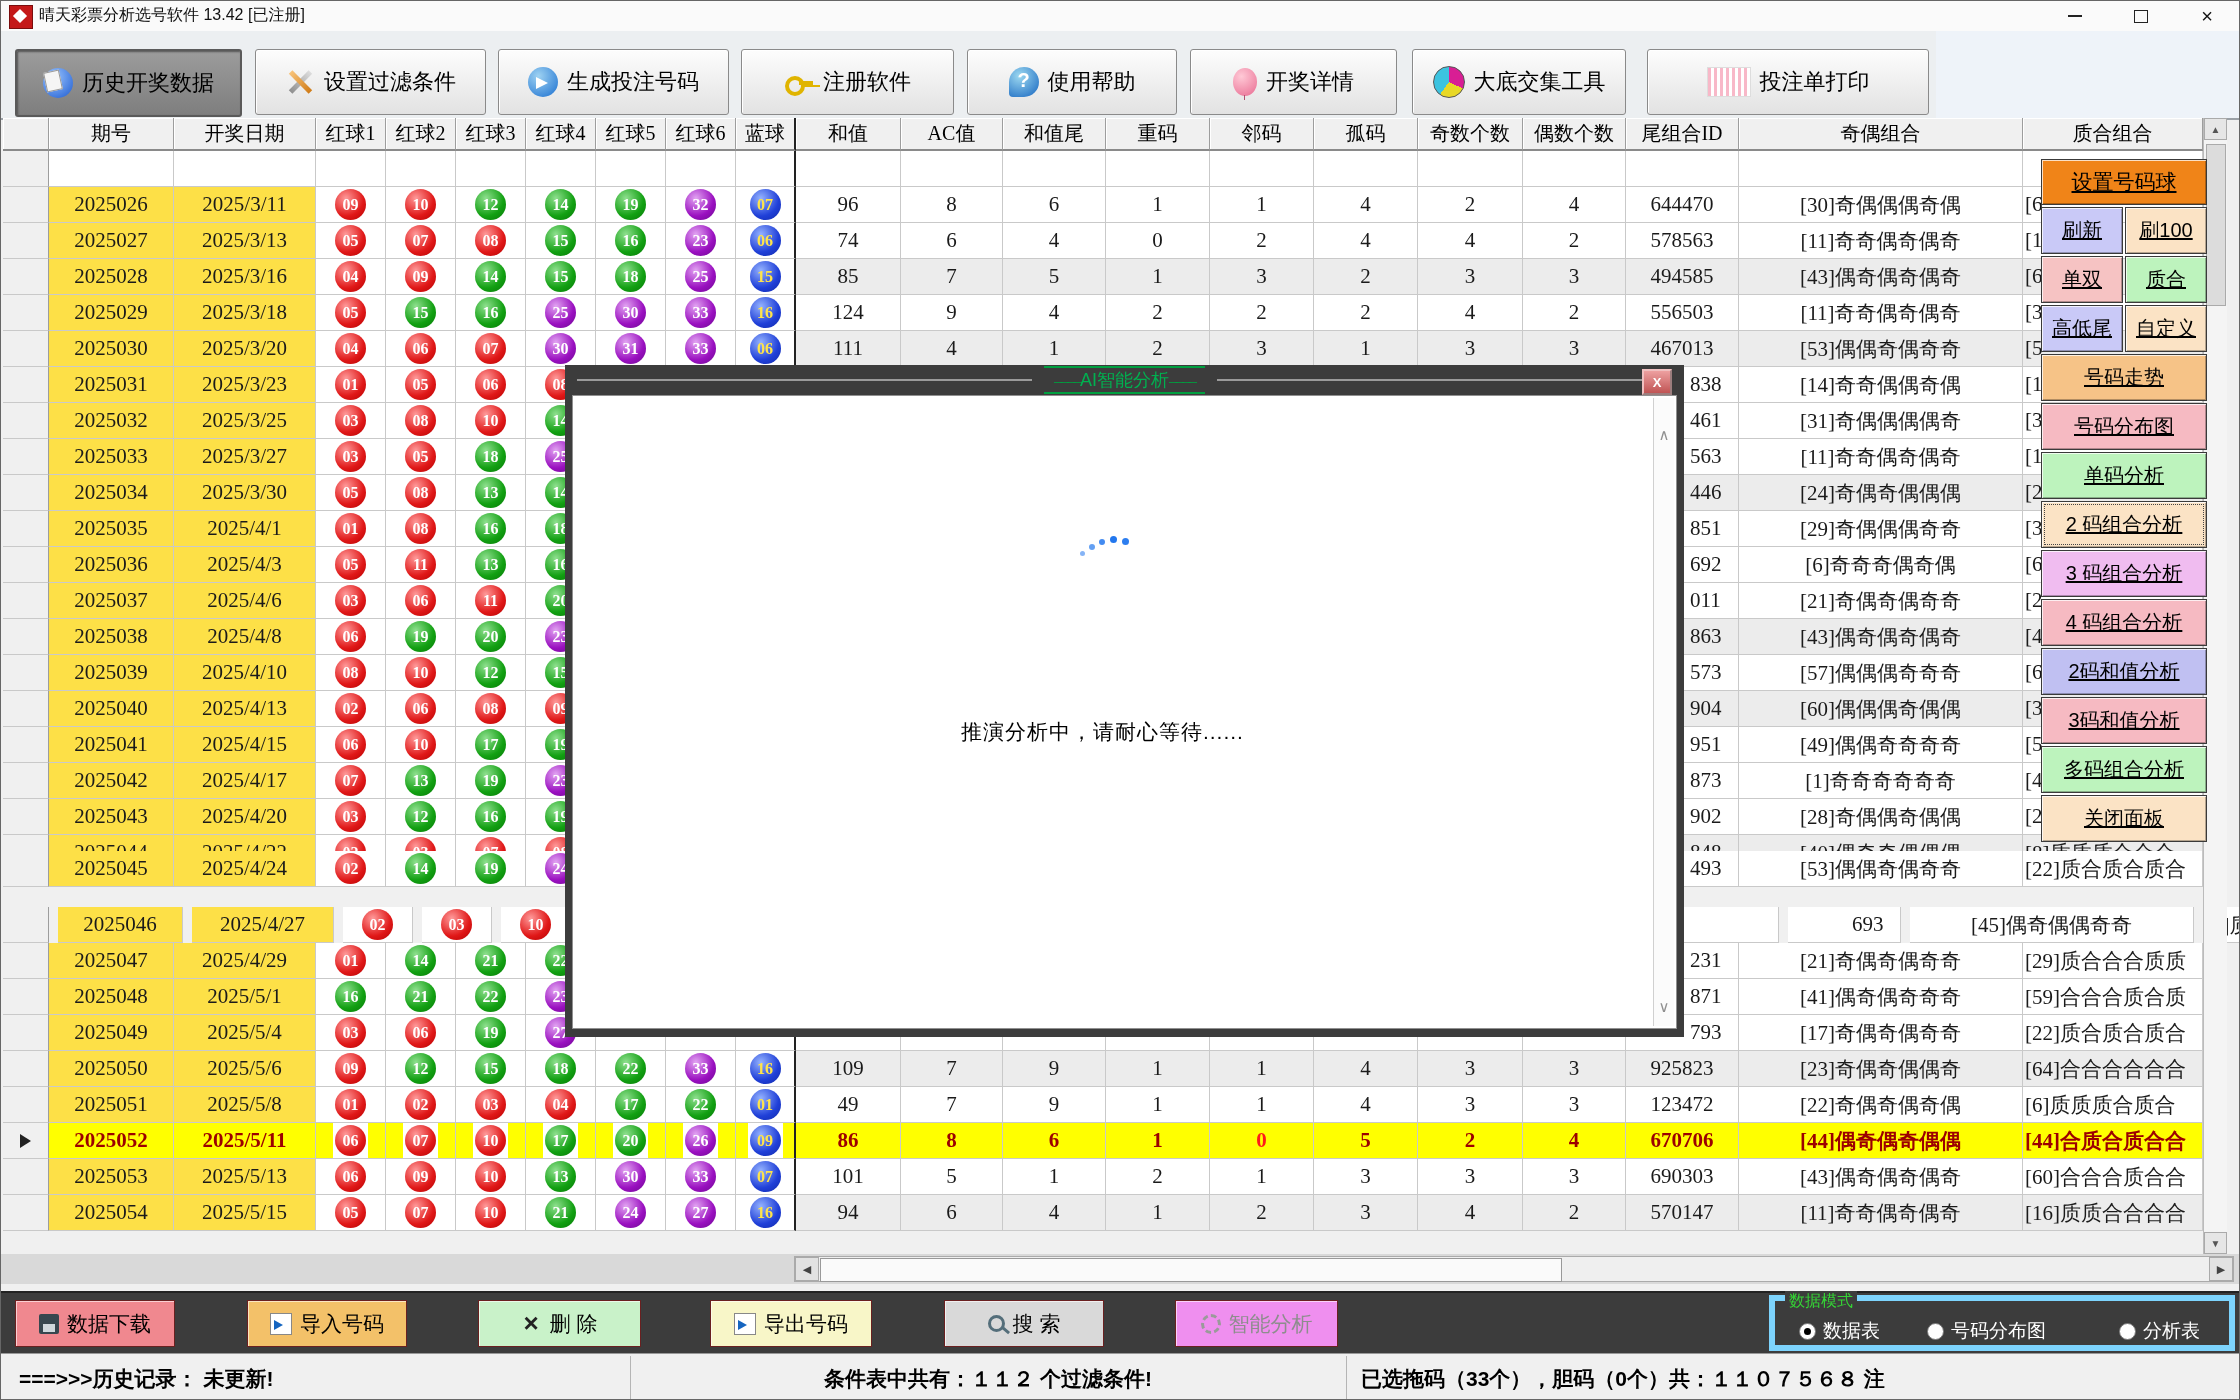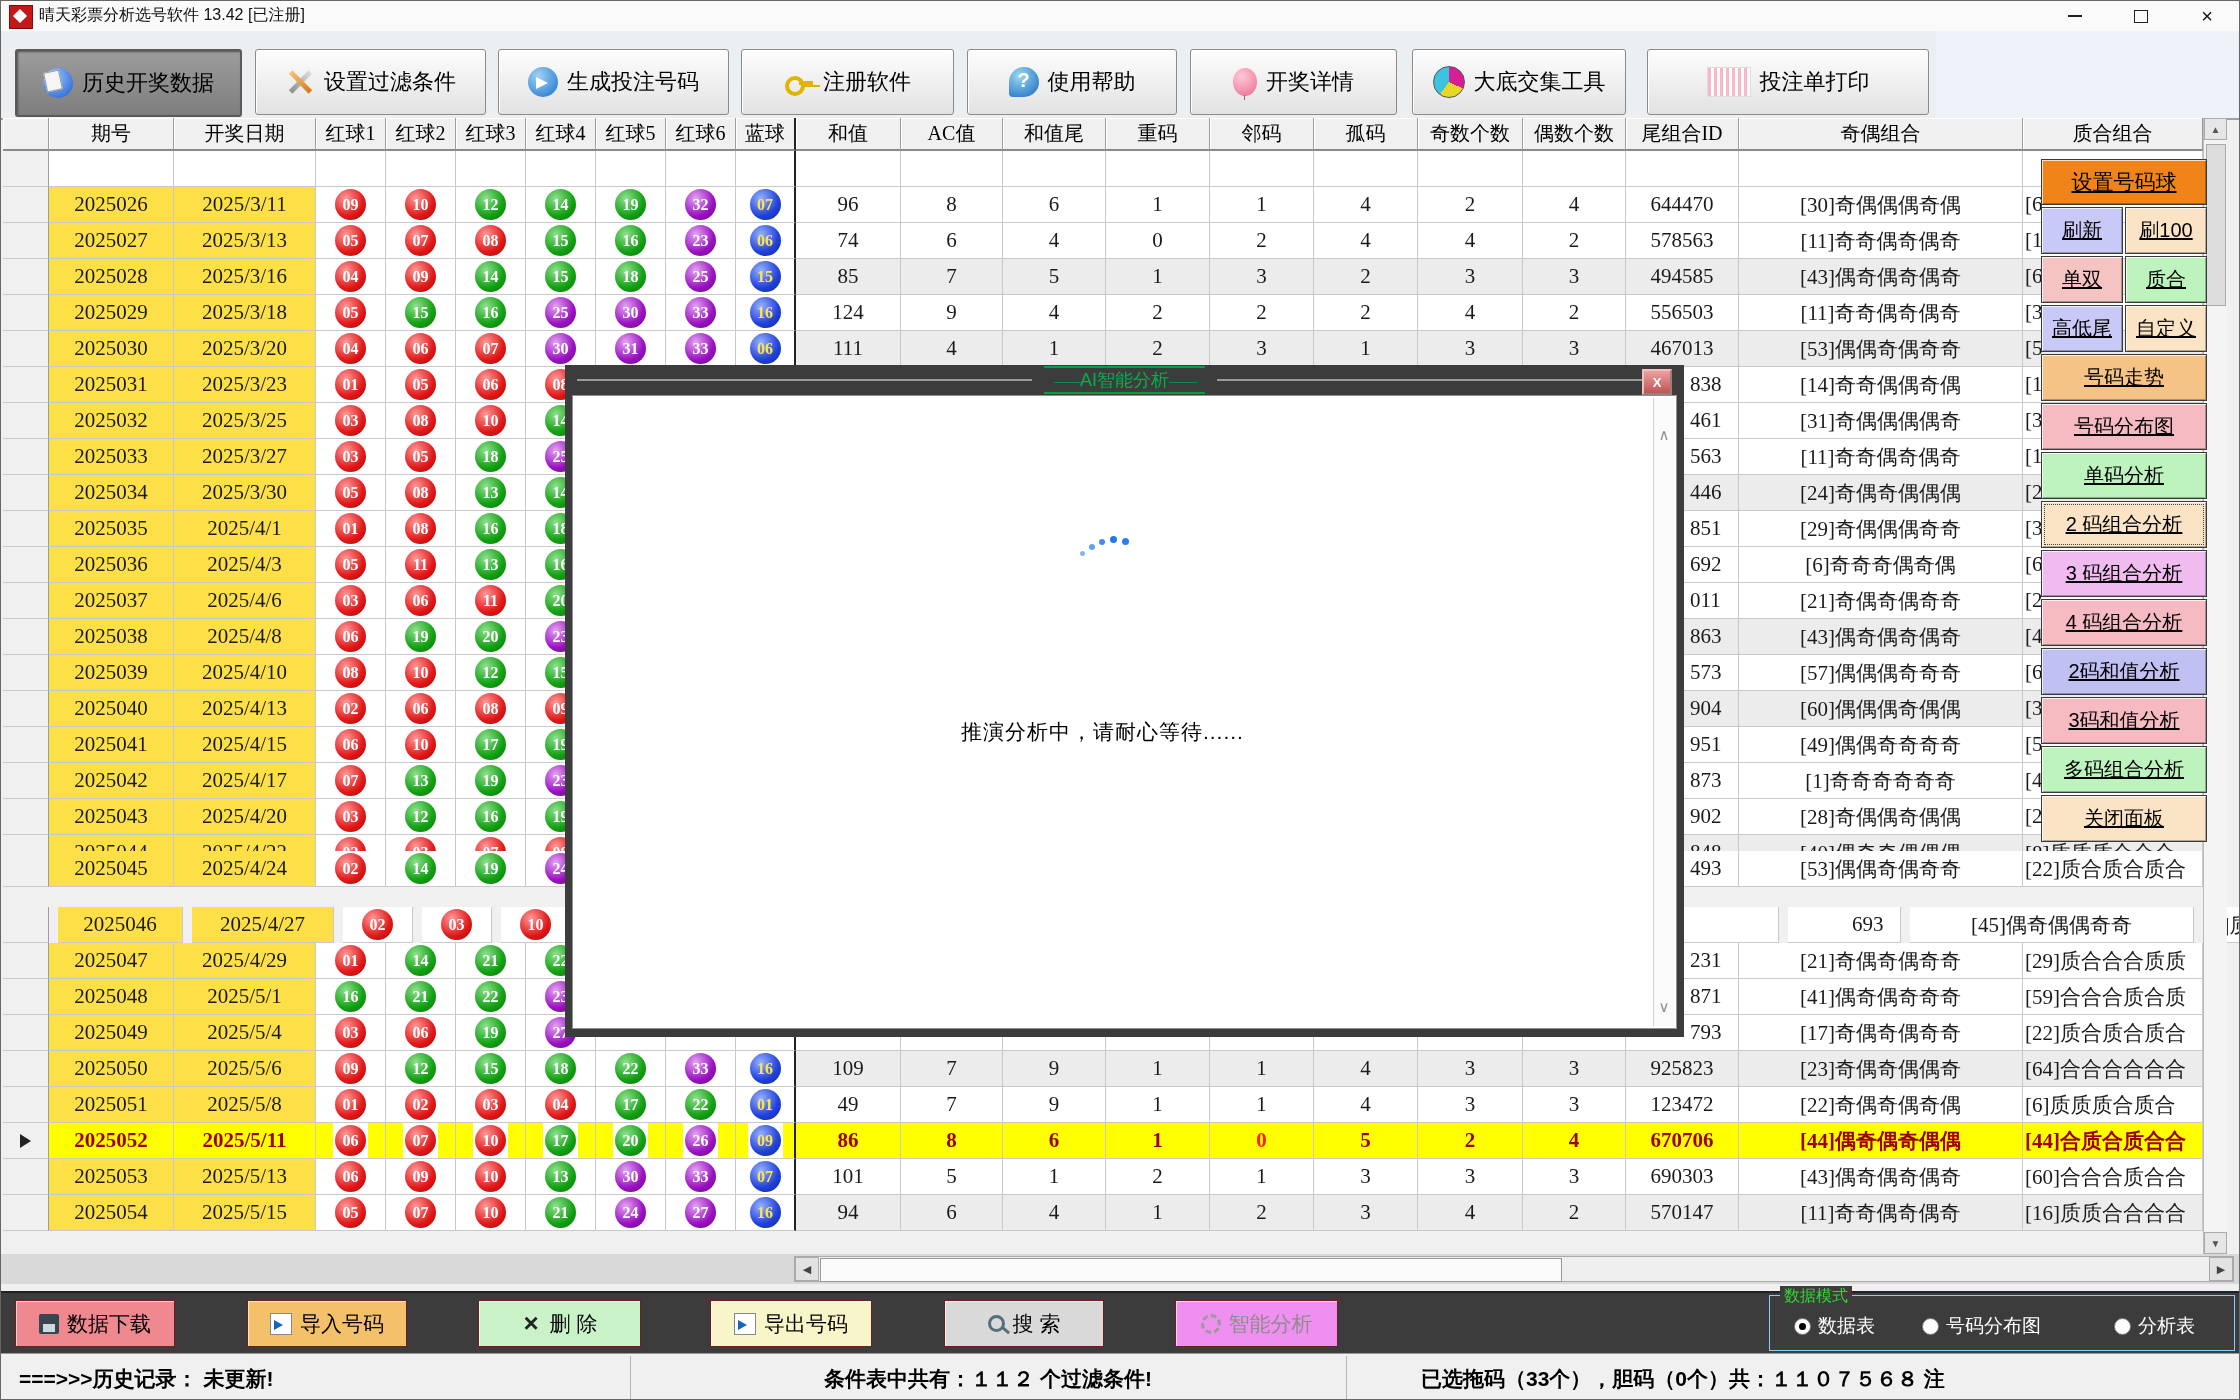--- a/index.html
+++ b/index.html
@@ -113,32 +113,32 @@
   .bicon{width:20px;height:20px;position:relative;flex:0 0 auto;}
   .ic-download{background:#37474f;border-radius:2px;}
   .ic-download::after{content:"";position:absolute;left:4px;top:10px;width:12px;height:8px;background:#cfd8dc;}
   .ic-import,.ic-export{background:#fff;border:1px solid #888;}
   .ic-import::after,.ic-export::after{content:"";position:absolute;left:3px;top:6px;width:0;height:0;border-left:9px solid #1565c0;border-top:5px solid transparent;border-bottom:5px solid transparent;}
   .ic-delete::after{content:"×";position:absolute;left:2px;top:-6px;font-size:26px;font-weight:bold;color:#222;}
   .ic-search{border:3px solid #546e7a;border-radius:50%;width:11px;height:11px;}
   .ic-search::after{content:"";position:absolute;left:11px;top:11px;width:8px;height:3px;background:#546e7a;transform:rotate(40deg);}
   .ic-ai{border:3px dashed #9a9a9a;border-radius:50%;width:14px;height:14px;}
   .aidis{color:#8d8d8d;}
-  .modebox{position:absolute;left:1768px;top:2px;width:466px;height:56px;border:1px solid #7dd3fc;box-sizing:border-box;}
+  .modebox{position:absolute;left:1768px;top:2px;width:466px;height:56px;border:6px solid #7dd3fc;box-sizing:border-box;}
   .modelabel{position:absolute;left:10px;top:-10px;background:#3c3c3c;color:#35d435;font-size:16px;padding:0 4px;}
   .radio{display:inline-flex;align-items:center;gap:7px;color:#fff;font-size:19px;position:absolute;top:17px;cursor:pointer;}
   .rdot{width:17px;height:17px;border-radius:50%;background:#fff;border:1px solid #777;box-sizing:border-box;position:relative;}
   .rdot.on::after{content:"";position:absolute;left:4px;top:4px;width:7px;height:7px;border-radius:50%;background:#000;}
   
   .statusbar{position:absolute;left:0;top:1352px;width:2240px;height:48px;background:#f0f0f0;border-top:1px solid #999;
              font-size:21px;font-weight:bold;color:#000;}
   .st-sep{position:absolute;top:2px;bottom:2px;width:1px;background:#b5b5b5;}
   .st1{position:absolute;left:18px;top:11px;}
   .st2{position:absolute;left:629px;width:716px;top:11px;text-align:center;}
-  .st3{position:absolute;left:1420px;top:11px;}
+  .st3{position:absolute;left:1360px;top:11px;}
 </style>
 </head>
 <body>
 
 <div class="window">
 
   <div class="titlebar">
     <div class="appicon"></div>
     <div class="apptitle">晴天彩票分析选号软件 13.42  [已注册]</div>
     <div class="winbtn wb-min">

